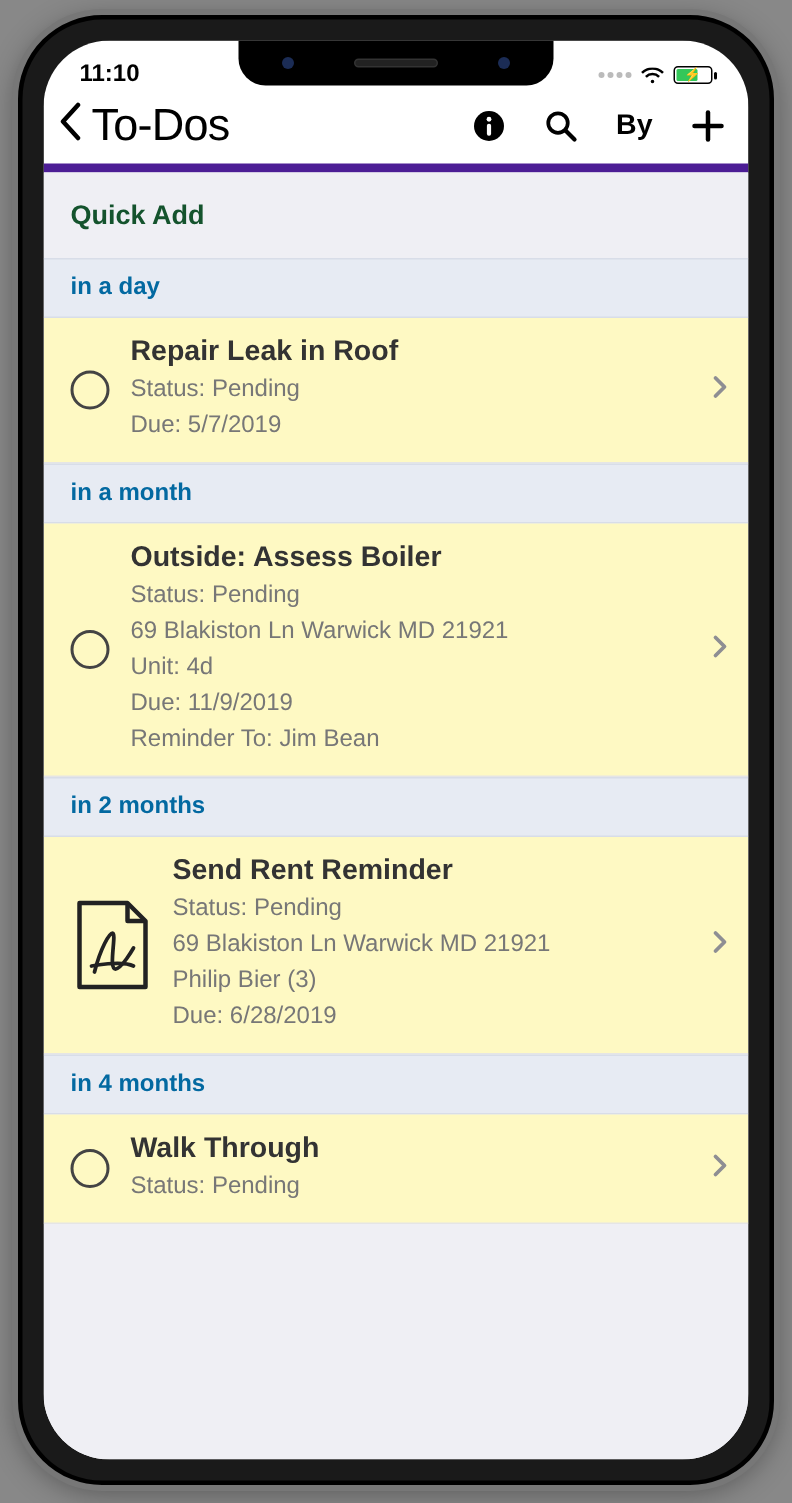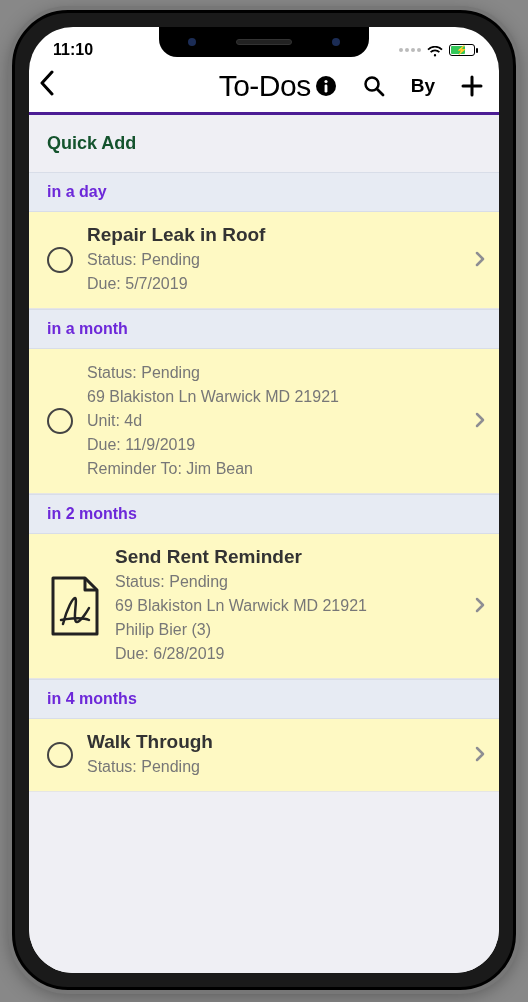--- a/index.html
+++ b/index.html
@@ -73,38 +73,37 @@
     width: 26px; height: 12px; border:1.5px solid #000; border-radius:3px; position:relative;
   }
   .battery::after { content:""; position:absolute; right:-4px; top:3px; width:2px; height:5px; background:#000; border-radius:1px; }
   .battery .fill { position:absolute; left:1px; top:1px; bottom:1px; width:60%; background:#34c759; border-radius:1px; }
   .bolt { position:absolute; left:50%; top:50%; transform:translate(-50%,-50%); font-size:9px; line-height:1; }
   .nav-bar {
     height: 52px;
     display: flex;
     align-items: center;
     padding: 0 16px 4px 10px;
-    border-bottom: 3px solid #4c1d95;
+    border-bottom: 6px solid #4c1d95;
     gap: 4px;
-    text-align: right;
   }
   .back-chevron { font-size: 30px; font-weight:300; line-height:1; padding-right:2px; }
   .title { font-size: 30px; font-weight: 400; flex: 1; letter-spacing:-.5px; }
   .nav-actions { display:flex; align-items:center; gap:26px; font-size:20px; font-weight:700; }
   .nav-icon { width:22px; height:22px; display:flex; align-items:center; justify-content:center; }
   .content { flex:1; overflow:hidden; background:#efeff4; }
   .quick-add {
     background:#efeff4;
     padding: 18px 18px;
     font-size: 18px; font-weight:700; color:#14532d;
   }
   .section-header {
     background:#e7ebf3;
     padding: 10px 18px;
-    font-size: 16px; font-weight:700; color:#6d28d9;
+    font-size: 16px; font-weight:700; color:#0369a1;
     border-top:1px solid #d8dde8;
     border-bottom:1px solid #d8dde8;
   }
   .row {
     background:#fef9c3;
     display:flex;
     align-items:center;
     padding: 12px 14px 12px 18px;
     border-bottom:1px solid #e5e5e5;
     gap: 14px;
@@ -196,20 +195,21 @@
                 <div class="row-sub">Due: 5/7/2019</div>
               </div>
               <span class="chevron"><svg width="10" height="16" viewBox="0 0 10 16">
                   <path d="M2 2 L8 8 L2 14" stroke="#8e8e93" stroke-width="2.5" fill="none" stroke-linecap="round" stroke-linejoin="round"></path>
                 </svg></span>
             </div>
             <div class="section-header">in a month</div>
             <div class="row">
               <span class="circle"></span>
               <div class="row-body">
+                <div class="row-title">Outside: Assess Boiler</div>
                 <div class="row-sub">Status: Pending</div>
                 <div class="row-sub">69 Blakiston Ln Warwick MD 21921</div>
                 <div class="row-sub">Unit: 4d</div>
                 <div class="row-sub">Due: 11/9/2019</div>
                 <div class="row-sub">Reminder To: Jim Bean</div>
               </div>
               <span class="chevron"><svg width="10" height="16" viewBox="0 0 10 16">
                   <path d="M2 2 L8 8 L2 14" stroke="#8e8e93" stroke-width="2.5" fill="none" stroke-linecap="round" stroke-linejoin="round"></path>
                 </svg></span>
             </div>

